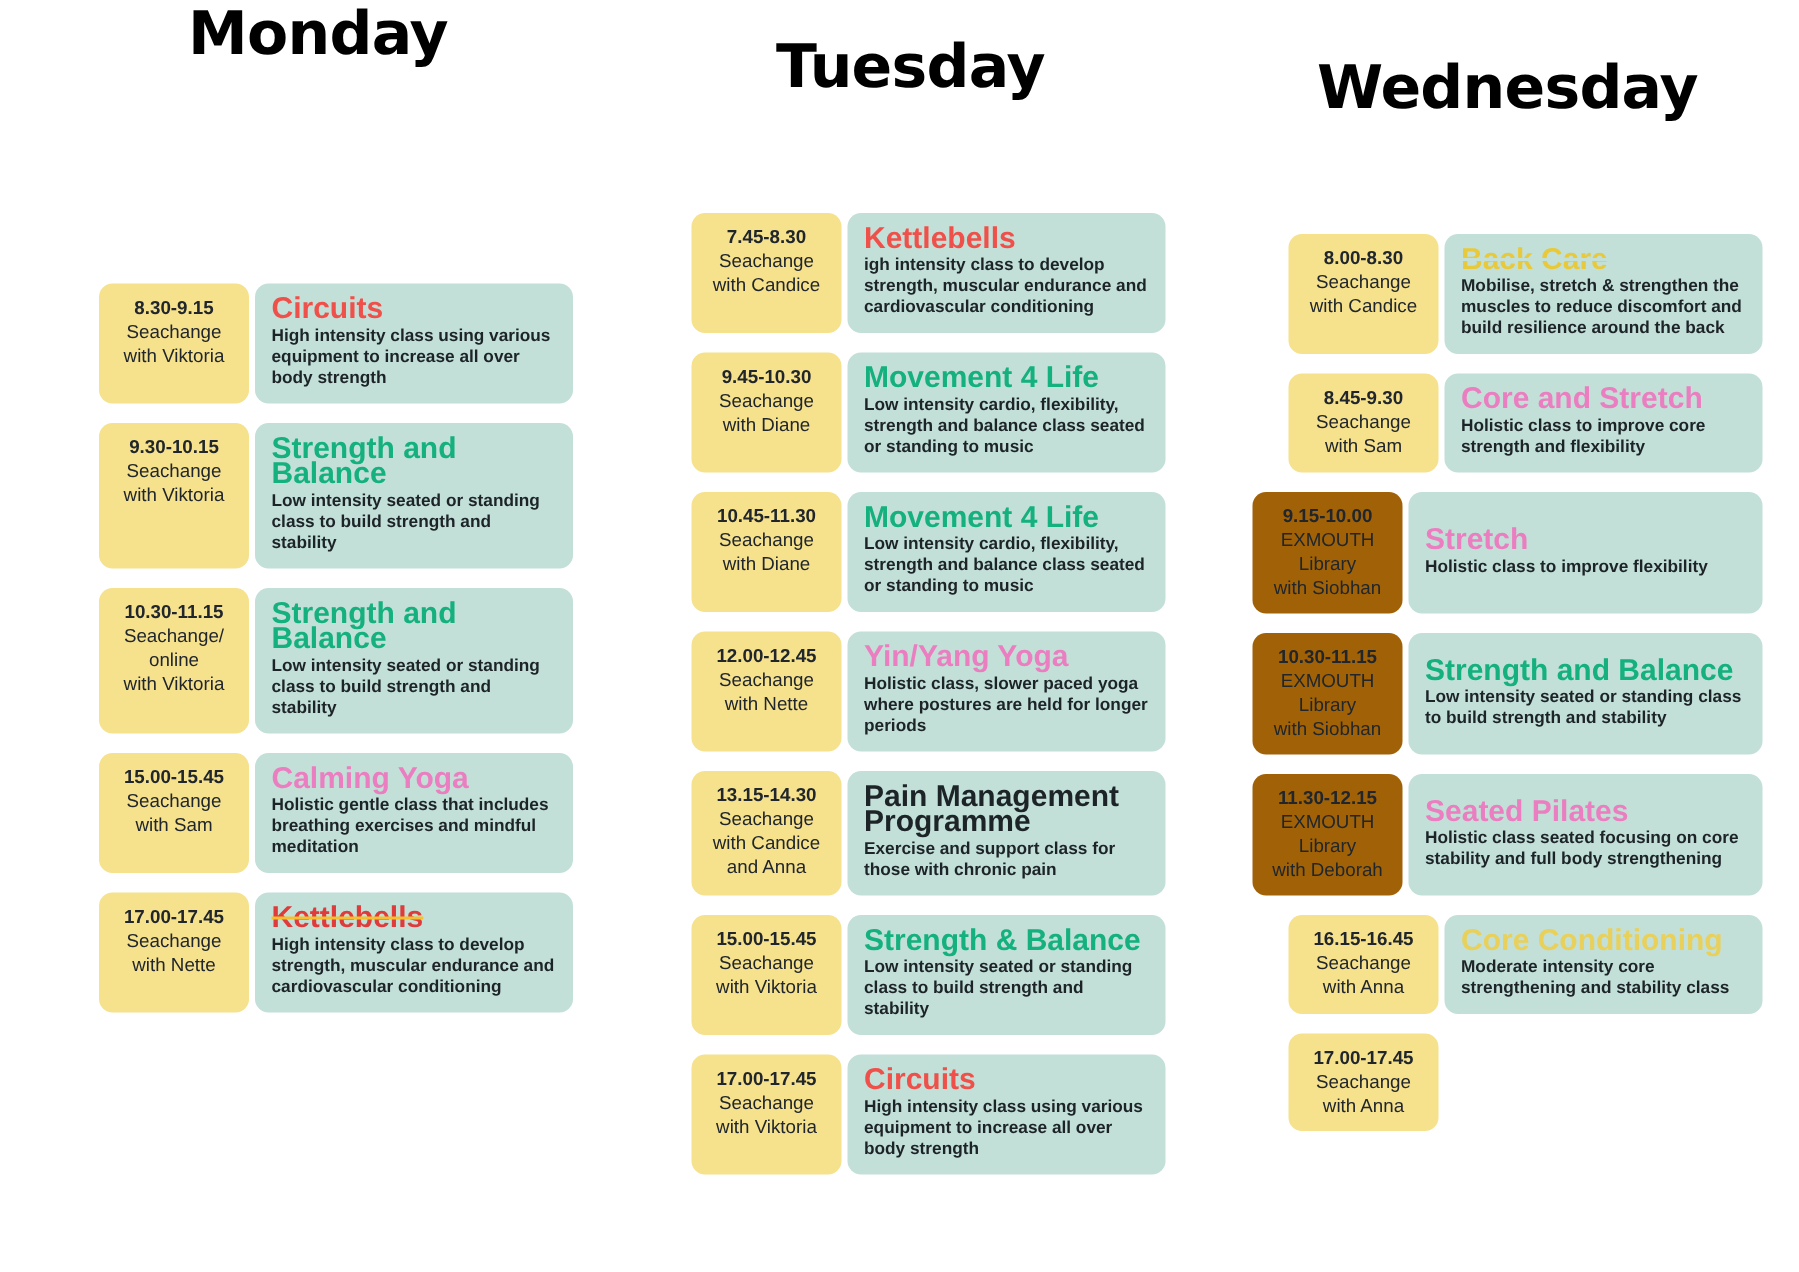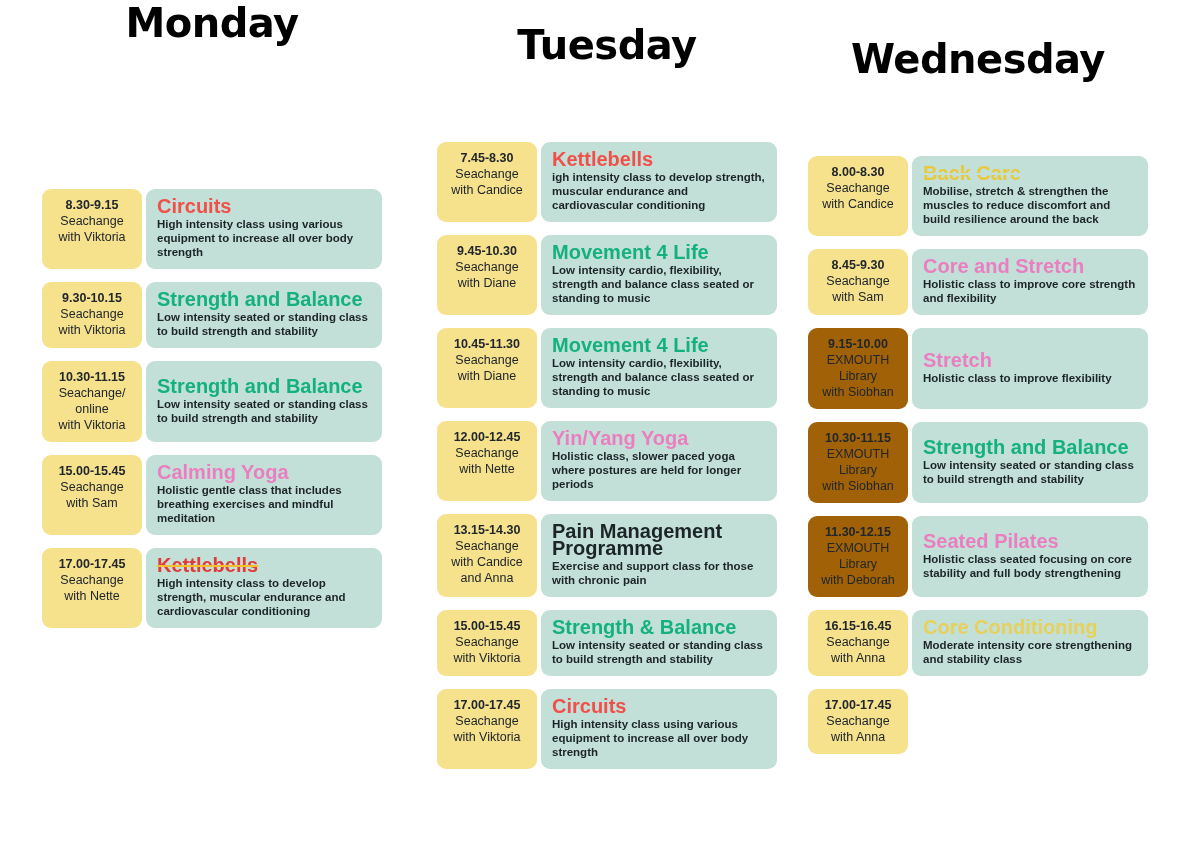--- a/index.html
+++ b/index.html
@@ -17,21 +17,21 @@
     position: relative;
     width: 1199px;
     height: 848px;
   }
   .column {
     position: absolute;
     top: 0;
   }
   .col-mon { left: 42px;  width: 340px; }
   .col-tue { left: 437px; width: 340px; }
-  .col-wed { left: 808px; width: 340px; }
+  .col-wed { left: 835px; width: 340px; }
 
   .day-title {
     text-align: center;
     font-size: 40px;
     font-weight: bold;
     color: #000000;
     letter-spacing: -0.5px;
     margin: 0;
     padding: 0;
     font-family: "DejaVu Sans", sans-serif;
@@ -53,21 +53,21 @@
     width: 100px;
     box-sizing: border-box;
     border-radius: 9px;
     padding: 8px 4px 9px 4px;
     text-align: center;
     font-size: 12.5px;
     line-height: 16px;
     color: #20262b;
     flex: 0 0 auto;
   }
-  .time-card.yellow { background: #f6e18d; }
+  .time-card.yellow { background: #f6e18d; margin-left: 24px; }
   .time-card.orange { background: #a16207; }
   .time-card .t-time {
     font-weight: bold;
     display: block;
     font-size: 12.5px;
   }
   .time-card .t-loc { display: block; }
   .time-card .t-who { display: block; }
 
   .desc-card {

